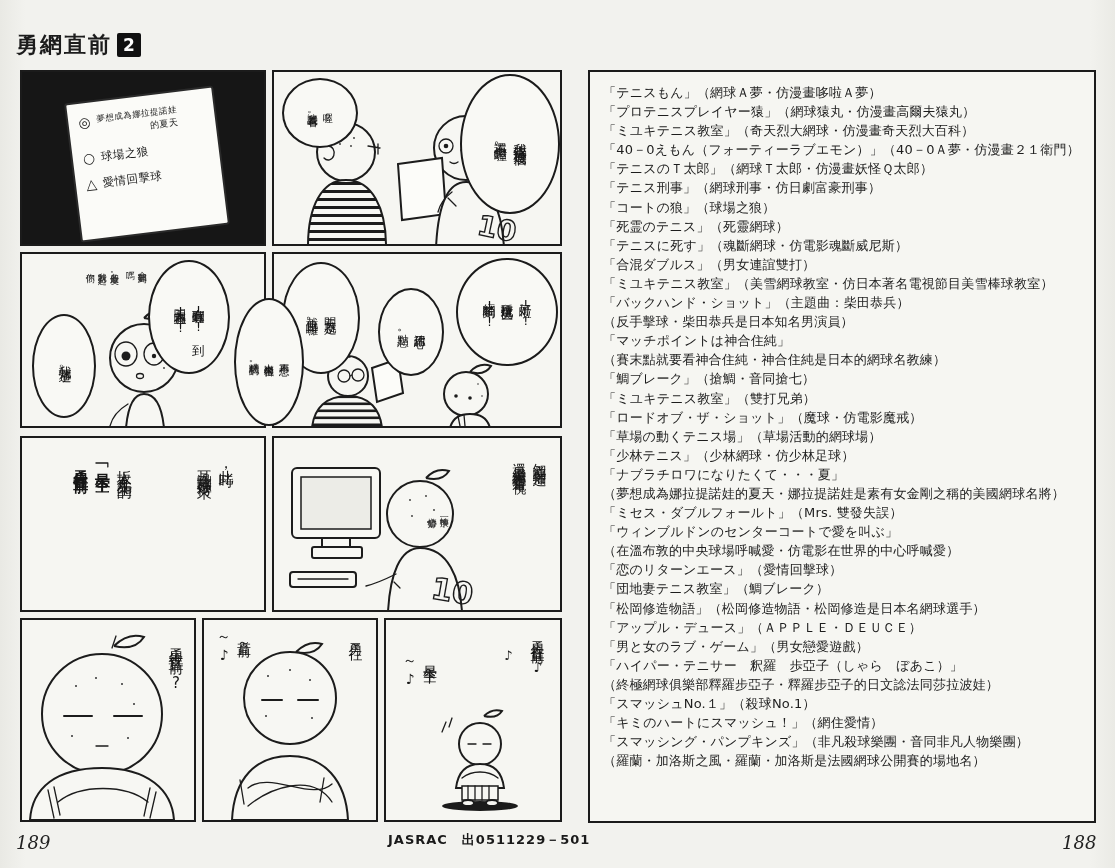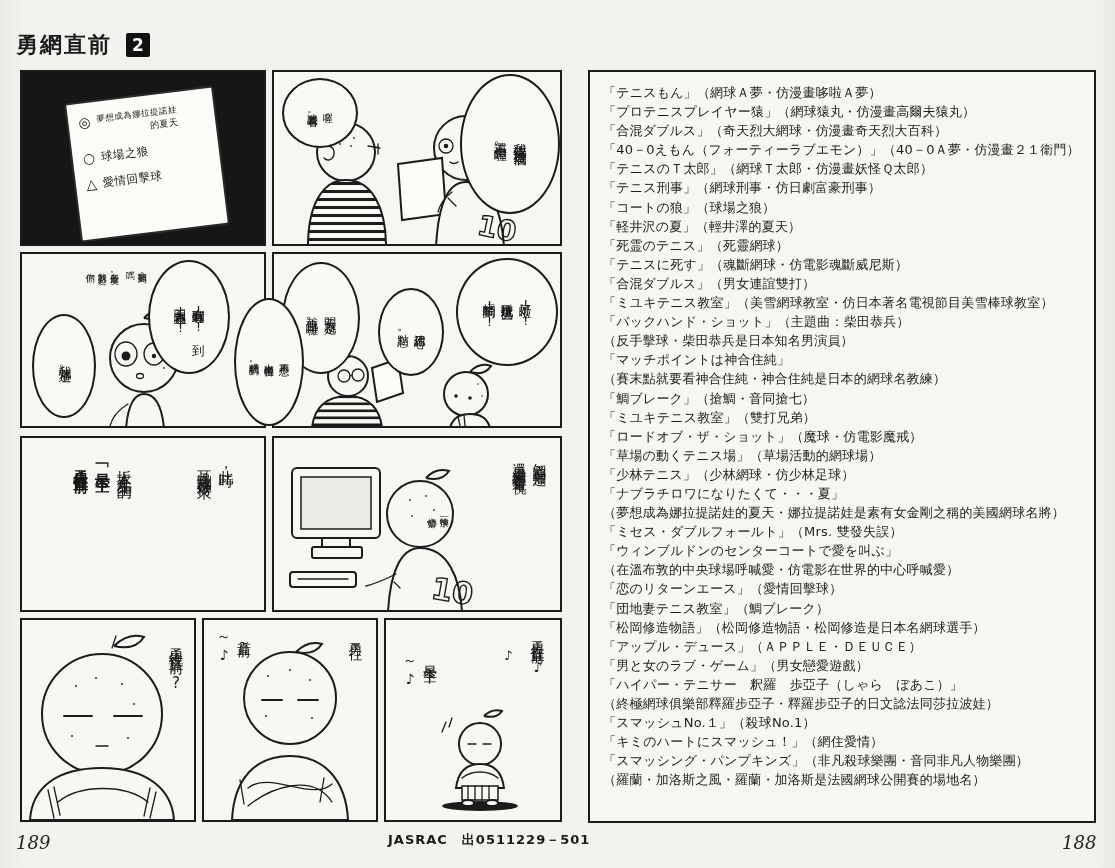--- a/index.html
+++ b/index.html
@@ -5,21 +5,21 @@
   html,body{margin:0;padding:0;}
   body{width:1115px;height:868px;position:relative;background:#f1f1ec;
        font-family:"DejaVu Sans",sans-serif;color:#1c1c1c;overflow:hidden;}
   .stage{position:absolute;inset:0;background:linear-gradient(90deg,#e9e9e4 0,#f2f2ee 25px,#f2f2ee 1090px,#eaeae5 1115px);}
   .panel{position:absolute;border:2px solid #1b1b1b;background:#f6f6f2;box-sizing:border-box;overflow:hidden;}
   .vtext{writing-mode:vertical-rl;text-orientation:upright;white-space:pre-line;
          letter-spacing:2px;line-height:1.45;color:#161616;}
   .bubble{position:absolute;background:#f9f9f5;border:2px solid #1b1b1b;border-radius:50%;
           display:flex;align-items:center;justify-content:center;z-index:3;box-sizing:border-box;}
   .scribble{position:absolute;font-size:9px;letter-spacing:1px;line-height:1.35;z-index:4;color:#2a2a2a;}
-  .title-row{position:absolute;left:16px;top:30px;display:flex;align-items:center;gap:14px;}
+  .title-row{position:absolute;left:16px;top:30px;display:flex;align-items:center;gap:5px;}
   .title-text{font-size:22px;font-weight:bold;letter-spacing:2px;}
   .vol-badge{width:24px;height:24px;background:#111;color:#fcfcfc;font-size:17px;font-weight:bold;
              display:flex;align-items:center;justify-content:center;border-radius:2px;}
   .paper{position:absolute;left:50px;top:22px;width:150px;height:140px;background:#fbfbf8;
          border:2px solid #2a2a2a;border-radius:3px;transform:rotate(-7deg);padding:12px 8px 8px 10px;box-sizing:border-box;}
   .chk-row{display:flex;align-items:flex-start;gap:6px;margin-bottom:11px;}
   .chk-mark{font-size:14px;line-height:1;}
   .chk-main{font-size:11.5px;letter-spacing:0.5px;}
   .chk-sub{display:block;text-align:right;font-size:9px;}
   .chk-small .chk-main{font-size:8.5px;}
@@ -295,26 +295,25 @@
 ～♪</div>
     <div class="note" style="left:118px;top:28px;">♪</div>
   </div>
 
   <div class="jasrac">JASRAC　出0511229－501</div>
   <div class="pagenum" style="left:16px;top:832px;text-align:center;">189</div>
 
   <div class="listbox">
       <div class="pline">「テニスもん」（網球Ａ夢・仿漫畫哆啦Ａ夢）</div>
       <div class="pline">「プロテニスプレイヤー猿」（網球猿丸・仿漫畫高爾夫猿丸）</div>
-      <div class="pline">「合混ダブルス」（奇天烈大網球・仿漫畫奇天烈大百科）</div>
+      <div class="pline">「ミユキテニス教室」（奇天烈大網球・仿漫畫奇天烈大百科）</div>
       <div class="pline">「40－0えもん（フォーティーラブエモン）」（40－0Ａ夢・仿漫畫２１衛門）</div>
       <div class="pline">「テニスのＴ太郎」（網球Ｔ太郎・仿漫畫妖怪Ｑ太郎）</div>
       <div class="pline">「テニス刑事」（網球刑事・仿日劇富豪刑事）</div>
       <div class="pline">「コートの狼」（球場之狼）</div>
-      <div class="pline">「軽井沢の夏」（輕井澤的夏天）</div>
       <div class="pline">「死霊のテニス」（死靈網球）</div>
       <div class="pline">「テニスに死す」（魂斷網球・仿電影魂斷威尼斯）</div>
       <div class="pline">「合混ダブルス」（男女連誼雙打）</div>
       <div class="pline">「ミユキテニス教室」（美雪網球教室・仿日本著名電視節目美雪棒球教室）</div>
       <div class="pline">「バックハンド・ショット」（主題曲：柴田恭兵）</div>
       <div class="pline">（反手擊球・柴田恭兵是日本知名男演員）</div>
       <div class="pline">「マッチポイントは神合住純」</div>
       <div class="pline">（賽末點就要看神合住純・神合住純是日本的網球名教練）</div>
       <div class="pline">「鯛ブレーク」（搶鯛・音同搶七）</div>
       <div class="pline">「ミユキテニス教室」（雙打兄弟）</div>

